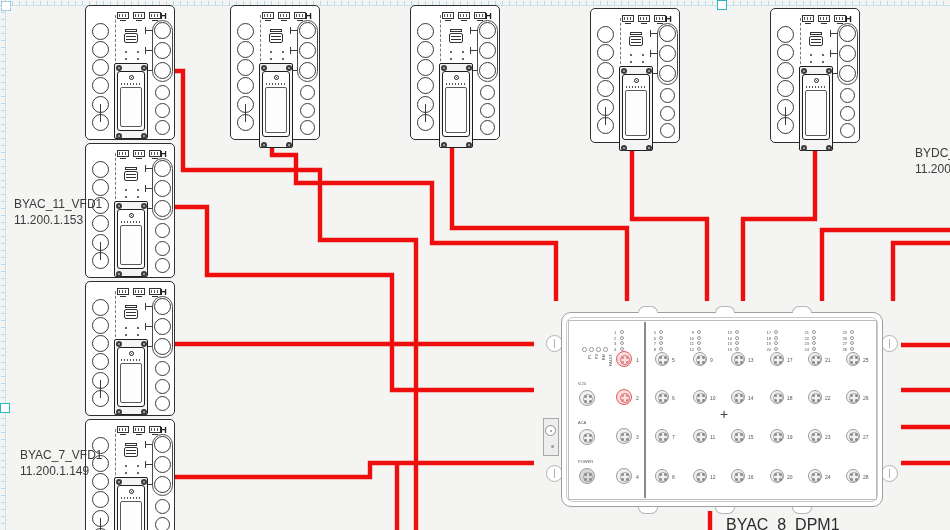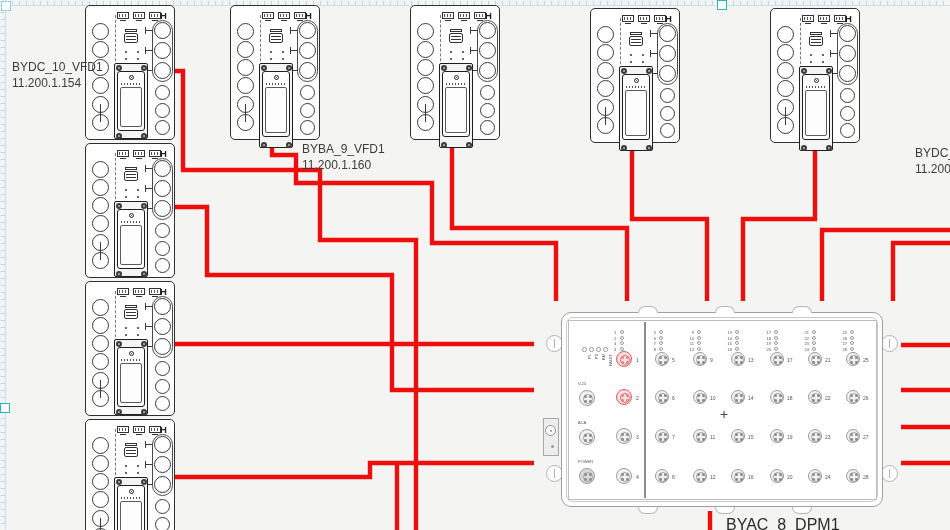--- a/index.html
+++ b/index.html
@@ -1064,26 +1064,26 @@
       <div style="position: absolute; box-sizing: border-box; left: 310px; top: 40.5px; width: 4px; height: 4px; border: 1px solid rgb(153, 153, 153); border-radius: 50%; background: rgb(255, 255, 255);"></div>
       <div style="position: absolute; box-sizing: border-box; left: 306px; top: 163px; width: 14px; height: 14px; border: 1.3px solid rgb(156, 156, 156); border-radius: 50%; background: rgb(241, 241, 241);">
         <div style="position: absolute; box-sizing: border-box; left: 2px; top: 2px; width: 10px; height: 10px; border: 1px solid rgb(156, 156, 156); border-radius: 50%; opacity: 0.8;"></div>
         <div style="position: absolute; box-sizing: border-box; left: 3px; top: 3px; width: 2.6px; height: 2.6px; border-radius: 50%; background: rgb(143, 143, 143); box-shadow: rgb(143, 143, 143) 5px 0px 0px, rgb(143, 143, 143) 0px 5px 0px, rgb(143, 143, 143) 5px 5px 0px;"></div>
       </div>
       <div style="position: absolute; box-sizing: border-box; left: 323px; top: 167.5px; font-size: 5px; line-height: 6px; color: rgb(85, 85, 85);">28</div>
       <div style="position: absolute; box-sizing: border-box; left: 180px; top: 100px; font-size: 14px; color: rgb(68, 68, 68);">+</div>
     </div>
   </div>
 <div id="labels" class="abs" style="left:0;top:0;width:950px;height:530px">
-    <div class="lbl" style="position: absolute; box-sizing: border-box; left: 12px; top: 59px;">
-      <div>BYDC_10_VFD1</div>
-      <div>11.200.1.154</div>
-    </div>
-    <div class="lbl" style="position: absolute; box-sizing: border-box; left: 302px; top: 141px;">
-      <div>BYBA_9_VFD1</div>
-      <div>11.200.1.160</div>
+    <div class="lbl" style="position: absolute; box-sizing: border-box; left: 14px; top: 196px;">
+      <div>BYAC_11_VFD1</div>
+      <div>11.200.1.153</div>
+    </div>
+    <div class="lbl" style="position: absolute; box-sizing: border-box; left: 20px; top: 447px;">
+      <div>BYAC_7_VFD1</div>
+      <div>11.200.1.149</div>
     </div>
     <div class="lbl" style="position: absolute; box-sizing: border-box; left: 915px; top: 145px;">
       <div>BYDC_12</div>
       <div>11.200.1</div>
     </div>
     <div class="dpmlbl" style="position: absolute; box-sizing: border-box; left: 726px; top: 516px;">BYAC_8_DPM1</div>
   </div>
 
 </body></html>

